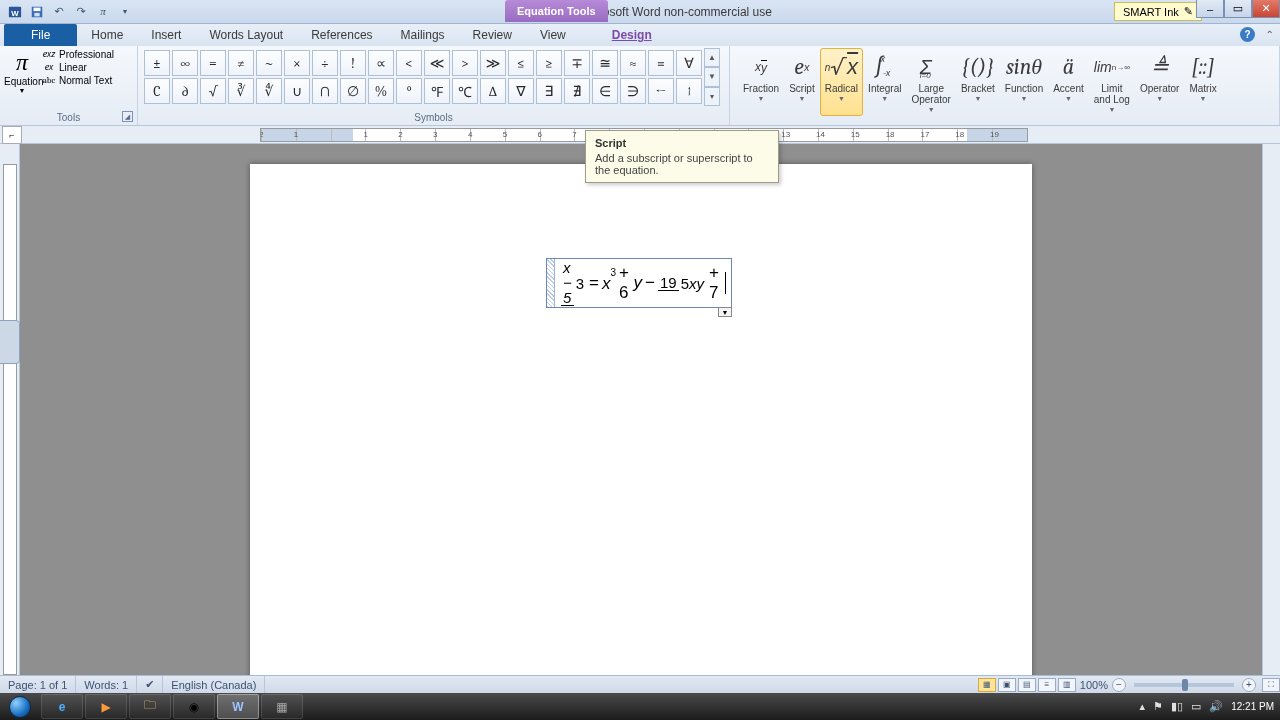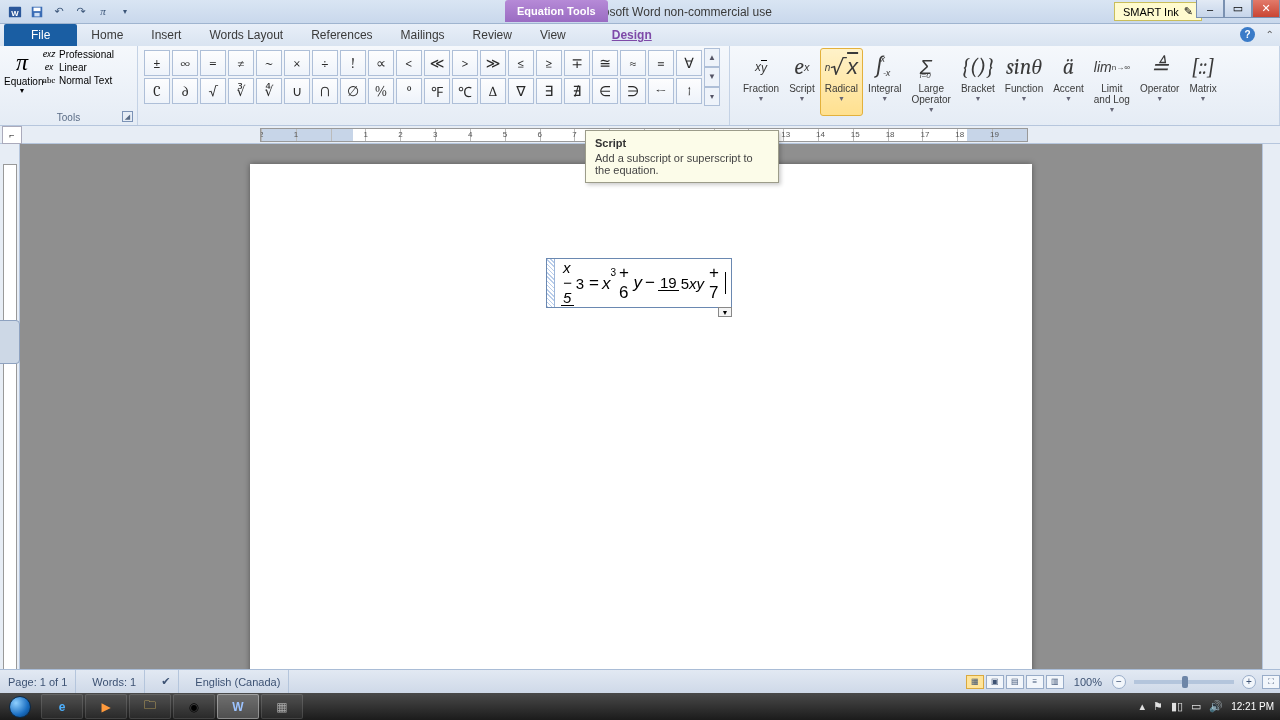--- a/index.html
+++ b/index.html
@@ -81,21 +81,21 @@
 .frac .num { border-bottom: 1px solid #000; padding: 0 2px; }
 .frac .den { padding: 0 2px; }
 .sup { font-size: 10px; vertical-align: super; position: relative; top: -6px; }
 .cursor { display: inline-block; width: 1px; height: 22px; background: #000; margin-left: 1px; }
 
 
 .tooltip { position: absolute; left: 585px; top: 130px; width: 194px; background: #fcfce9; border: 1px solid #9c9c8a; padding: 6px 9px; font-size: 11px; color: #444; z-index: 50; box-shadow: 2px 2px 4px rgba(0,0,0,0.2); }
 .tooltip .tt-title { font-weight: bold; margin-bottom: 3px; color: #333; }
 
 
-.statusbar { position: absolute; bottom: 0; left: 0; right: 0; height: 24px; background: linear-gradient(#e2e9f3,#cfd9e8); border-top: 1px solid #a9bcd6; display: flex; align-items: center; font-size: 11px; color: #3d5273; gap: 8px; }
+.statusbar { position: absolute; bottom: 0; left: 0; right: 0; height: 18px; background: linear-gradient(#e2e9f3,#cfd9e8); border-top: 1px solid #a9bcd6; display: flex; align-items: center; font-size: 11px; color: #3d5273; }
 .statusbar .sb-item { padding: 0 8px; border-right: 1px solid #b4c5dc; height: 100%; display: flex; align-items: center; gap: 4px; }
 .statusbar .sb-right { margin-left: auto; display: flex; align-items: center; gap: 2px; }
 .view-btn { width: 18px; height: 14px; border: 1px solid #98acc8; background: #f2f6fb; font-size: 8px; display: flex; align-items: center; justify-content: center; }
 .view-btn.active { background: #ffe49a; border-color: #d9a93f; }
 .zoom-slider { width: 100px; height: 4px; background: #b4c5dc; position: relative; margin: 0 6px; }
 .zoom-slider .thumb { position: absolute; left: 48px; top: -4px; width: 6px; height: 12px; background: #6d85a7; border-radius: 2px; }
 .zoom-btn { width: 14px; height: 14px; border: 1px solid #98acc8; border-radius: 50%; background: #f2f6fb; font-size: 10px; display: flex; align-items: center; justify-content: center; }
 
 
 .taskbar { position: absolute; bottom: 0; left: 0; width: 1280px; height: 27px; background: linear-gradient(#4a4a4a,#1b1b1b); display: flex; align-items: center; z-index: 100; }
@@ -230,20 +230,21 @@
             <div class="symbtn">∋</div>
             <div class="symbtn">←</div>
             <div class="symbtn">↑</div>
           </div>
         <div class="sym-more">
           <div>▲</div>
           <div>▼</div>
           <div>▾</div>
         </div>
       </div>
+      <div class="rgroup-label">Symbols</div>
     </div>
 
     <div class="rgroup" style="flex:1">
       <div class="structs" id="structs">
           <div class="struct">
             <div class="sicon">
               <span style="font-size:12px">x</span>
               <span style="border-top:1px solid #000;font-size:12px;display:block">y</span>
             </div>
             <div class="slabel">Fraction</div>
@@ -429,21 +430,21 @@
     <div class="sb-item">
         <span>✔</span>
       </div>
     <div class="sb-item">English (Canada)</div>
     <div class="sb-right">
       <div class="view-btn active">▦</div>
       <div class="view-btn">▣</div>
       <div class="view-btn">▤</div>
       <div class="view-btn">≡</div>
       <div class="view-btn">▥</div>
-      <span style="margin:0 8px">100%</span>
+      <span style="margin:0 2px">100%</span>
       <div class="zoom-btn">−</div>
       <div class="zoom-slider">
           <div class="thumb"></div>
         </div>
       <div class="zoom-btn">+</div>
       <div class="view-btn" style="margin-left:4px">⛶</div>
     </div>
   </div>
 </div>
 

